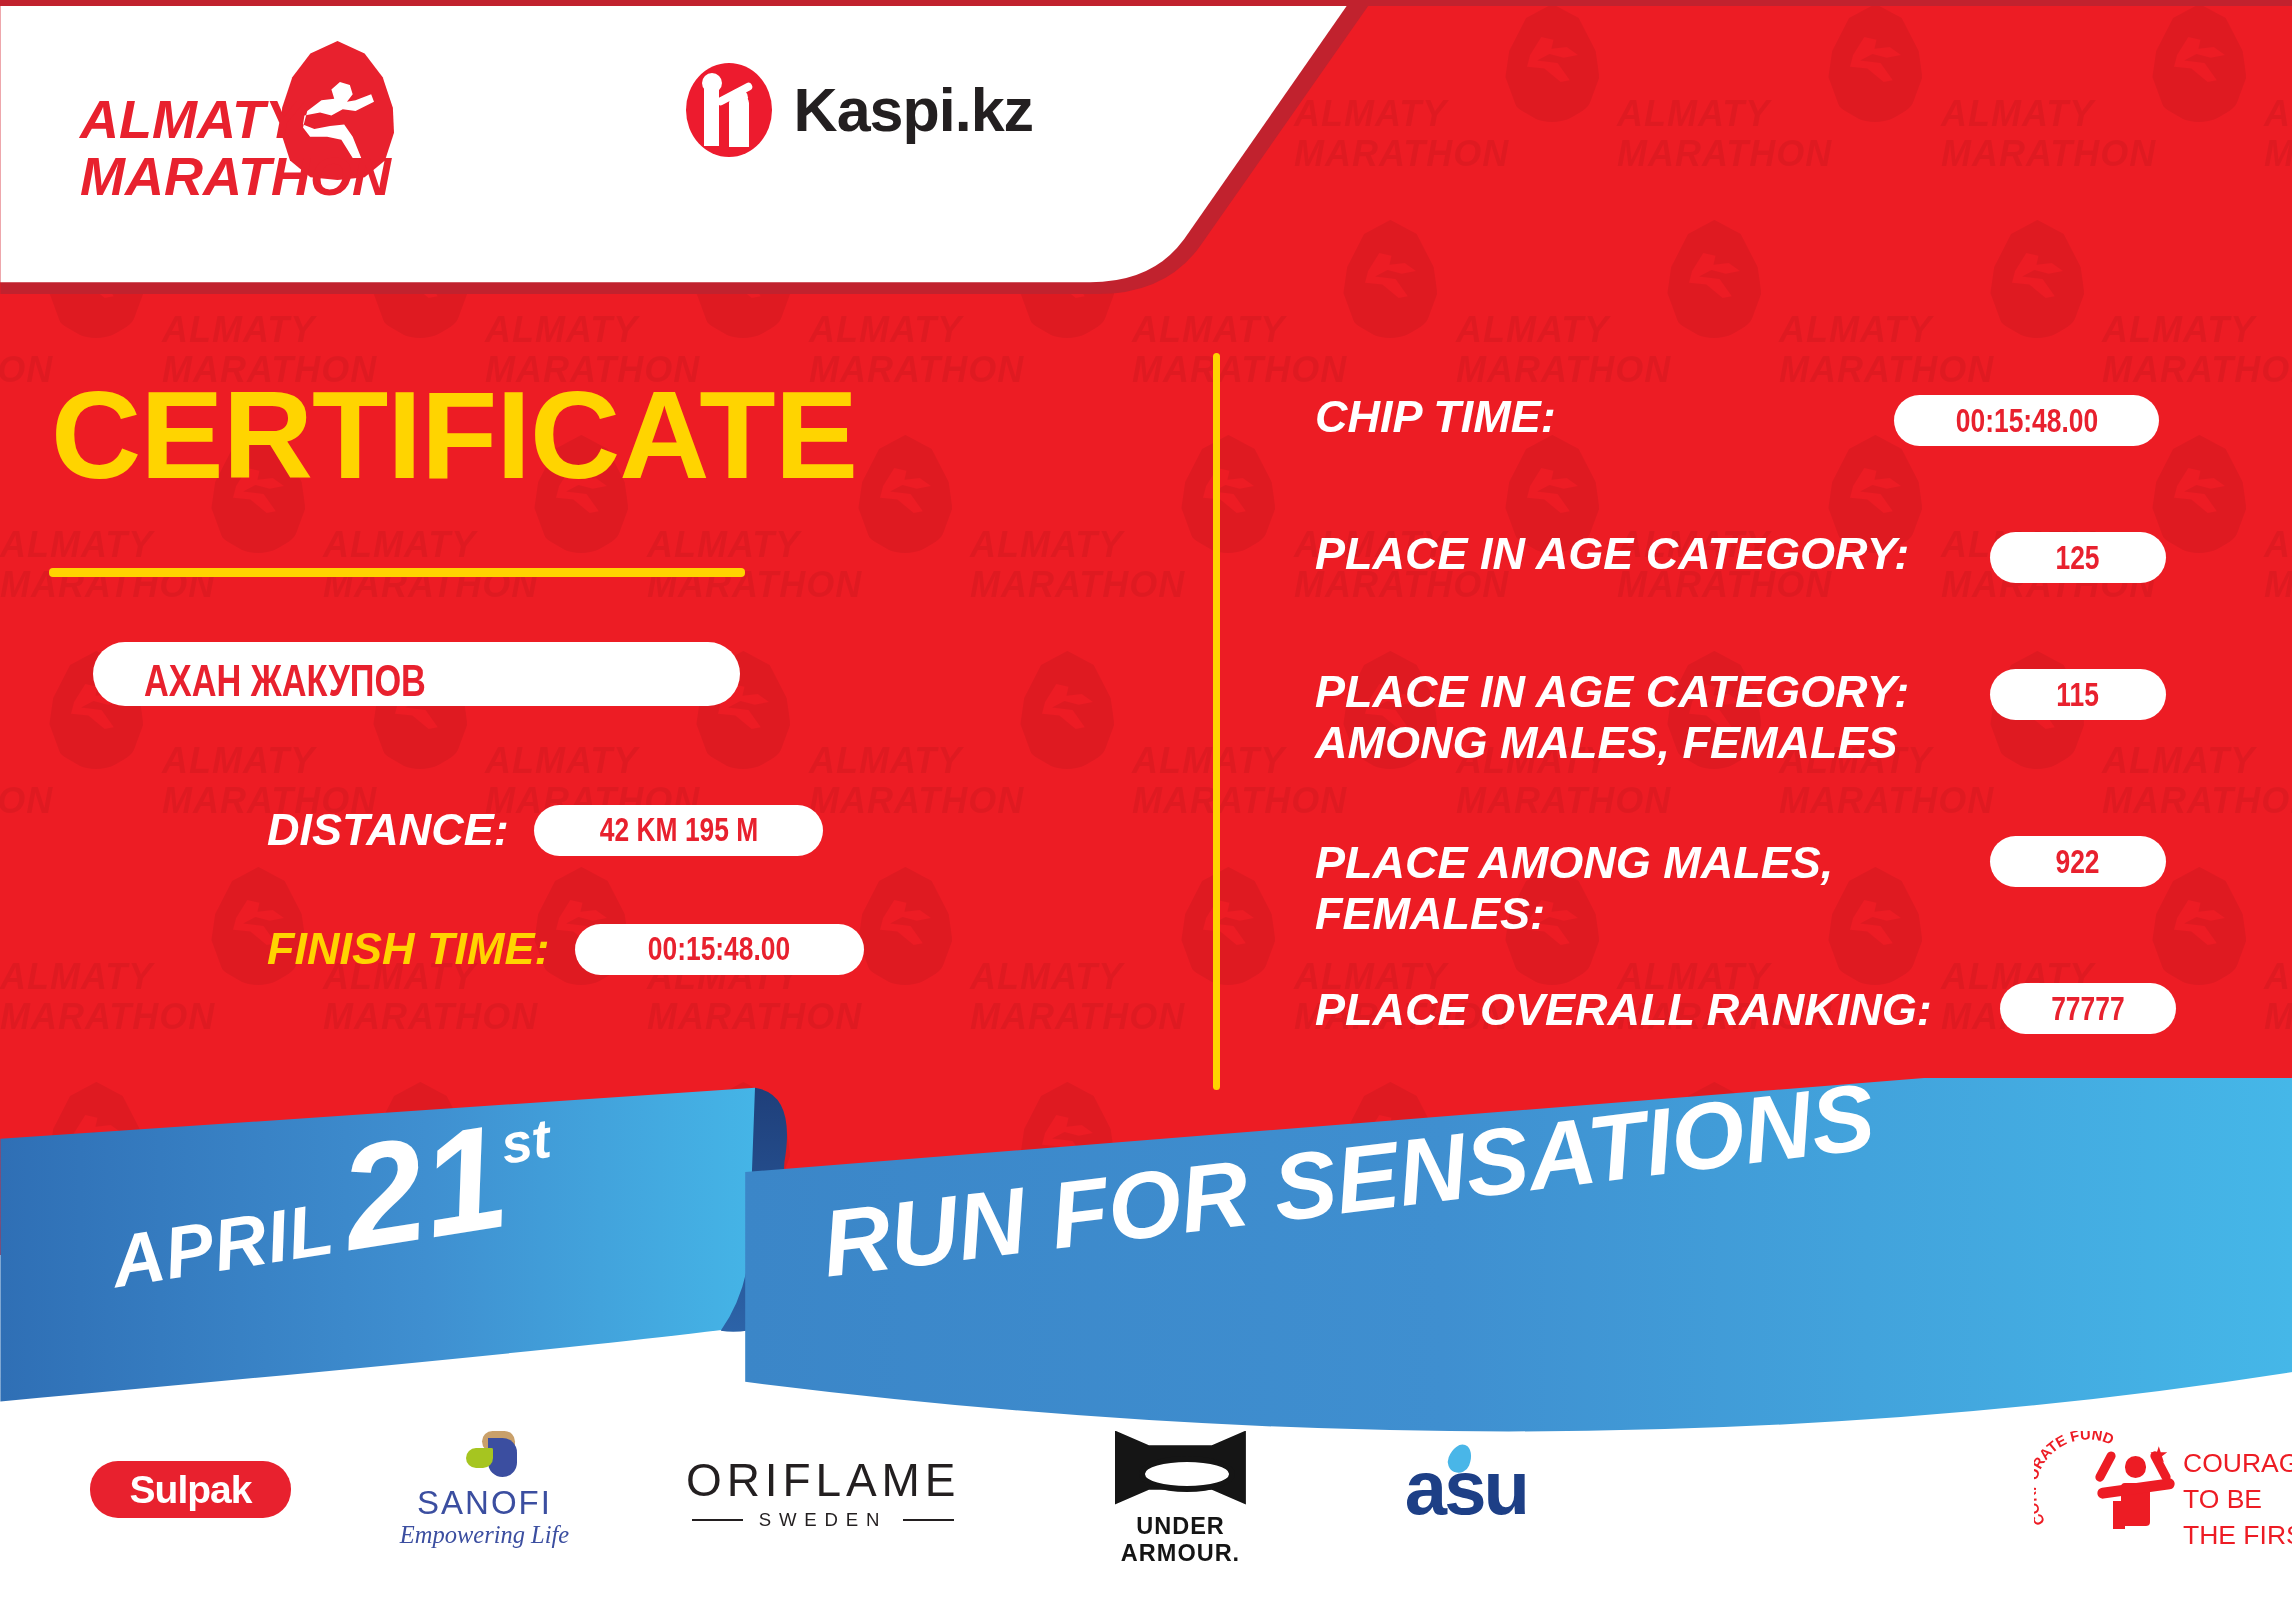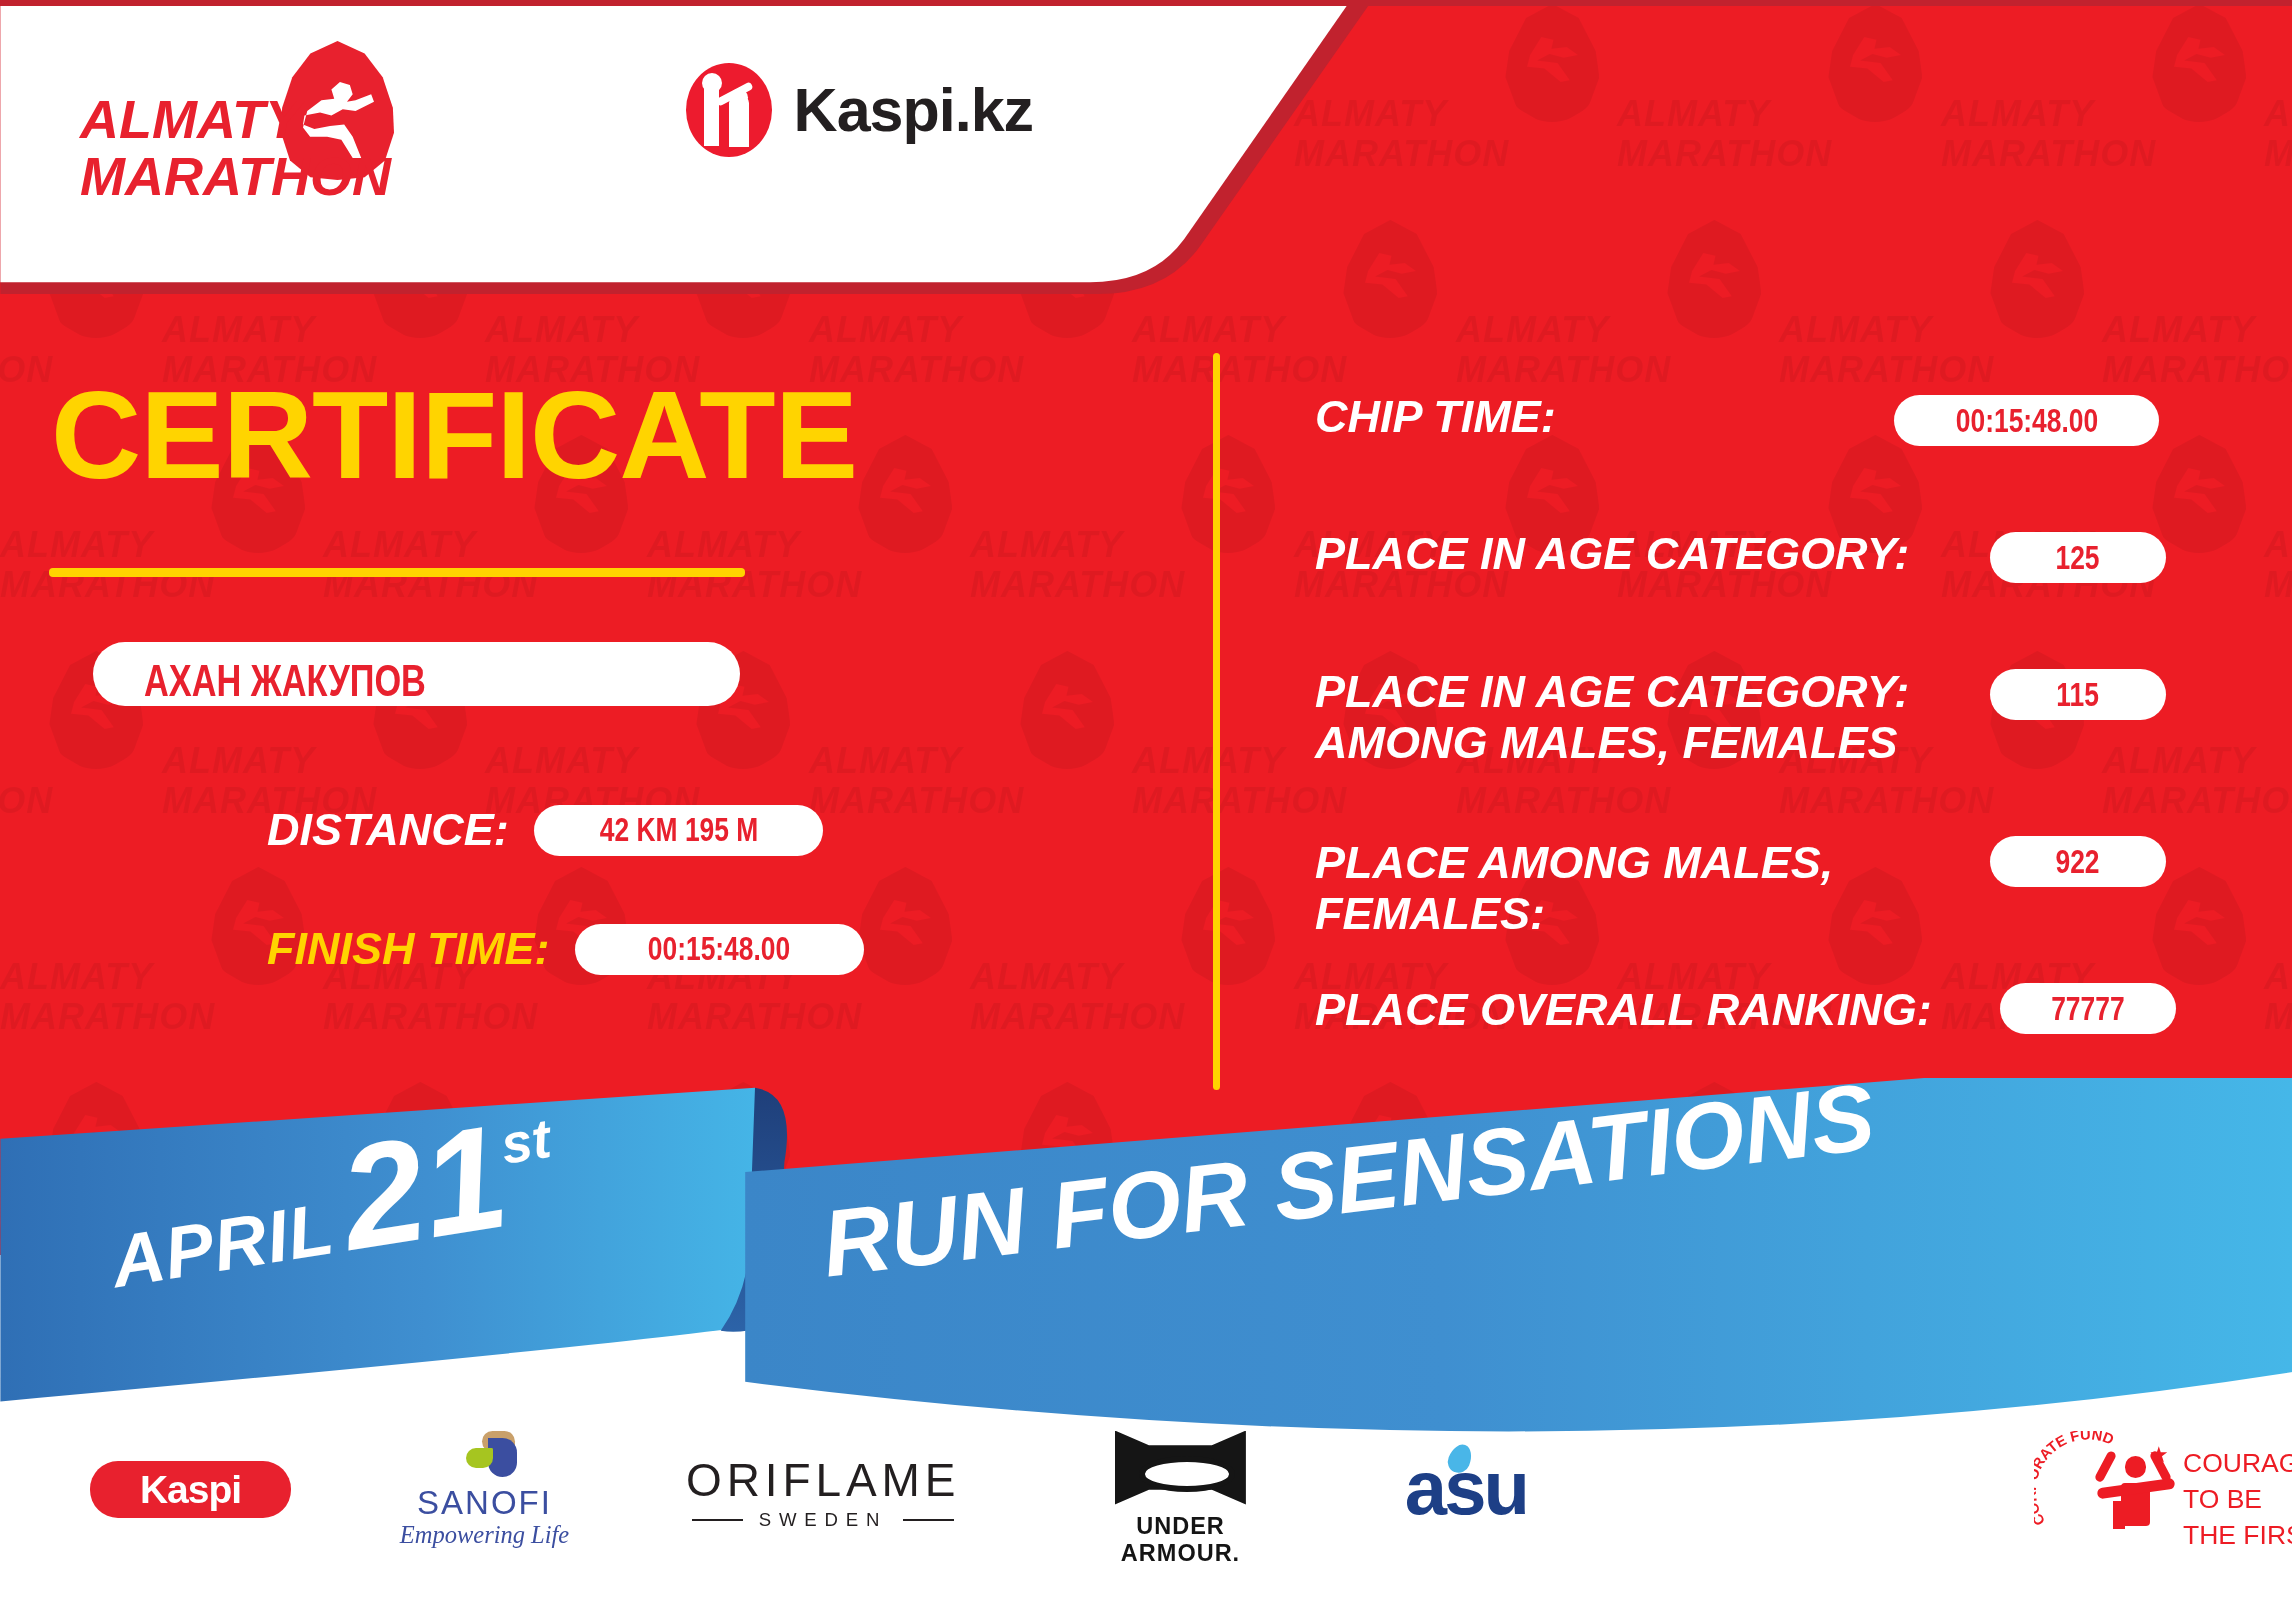--- a/index.html
+++ b/index.html
@@ -578,21 +578,21 @@
     <span class="rib-month">APRIL</span>
     <span class="rib-day">21</span>
     <span class="rib-sup">st</span>
   </div>
   <div class="rib-slogan">RUN FOR SENSATIONS</div>
 
   <div class="sponsors">
 
     <div class="sp" style="left:78px;width:225px;">
       <div class="sulpak">
-        <span>Kaspi</span>
+        <span>Sulpak</span>
       </div>
     </div>
 
     <div class="sp" style="left:676px;width:294px;">
       <div class="oriflame">
         <div class="of-name">ORIFLAME</div>
         <div class="of-l"></div>
           <div class="of-r"></div>
         <div class="of-sub">SWEDEN</div>
       </div>

